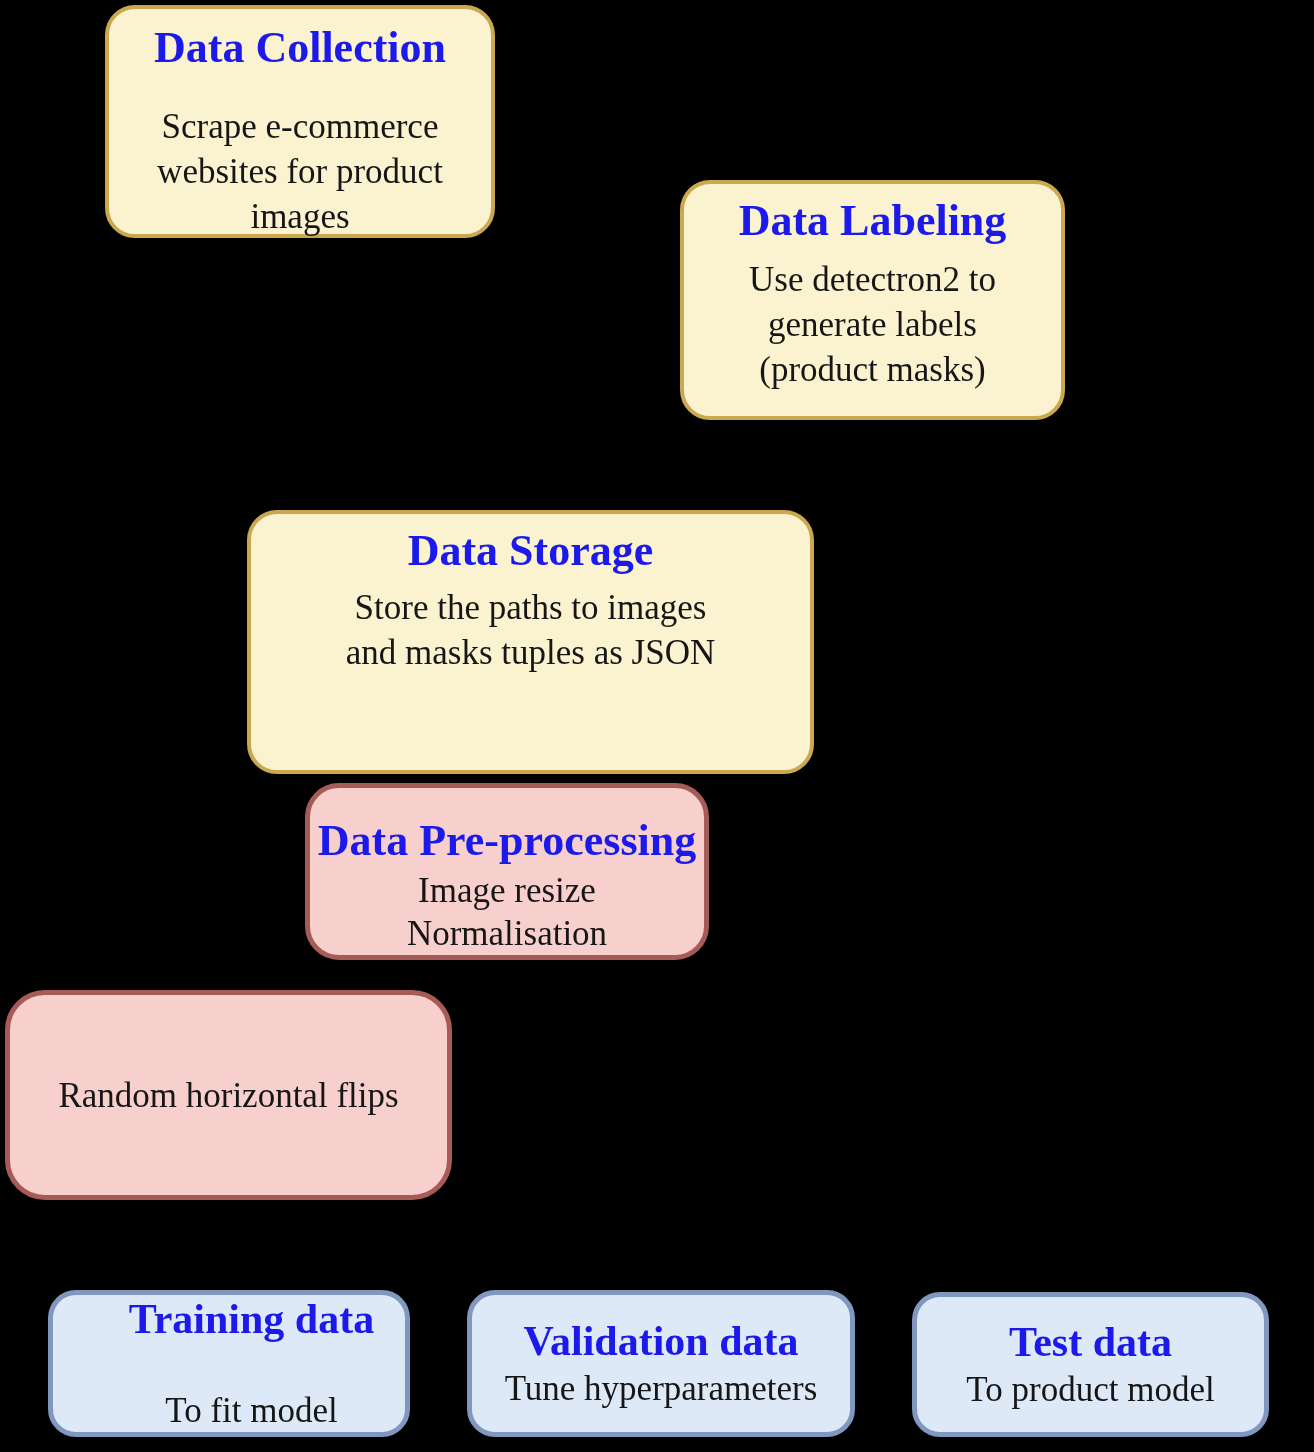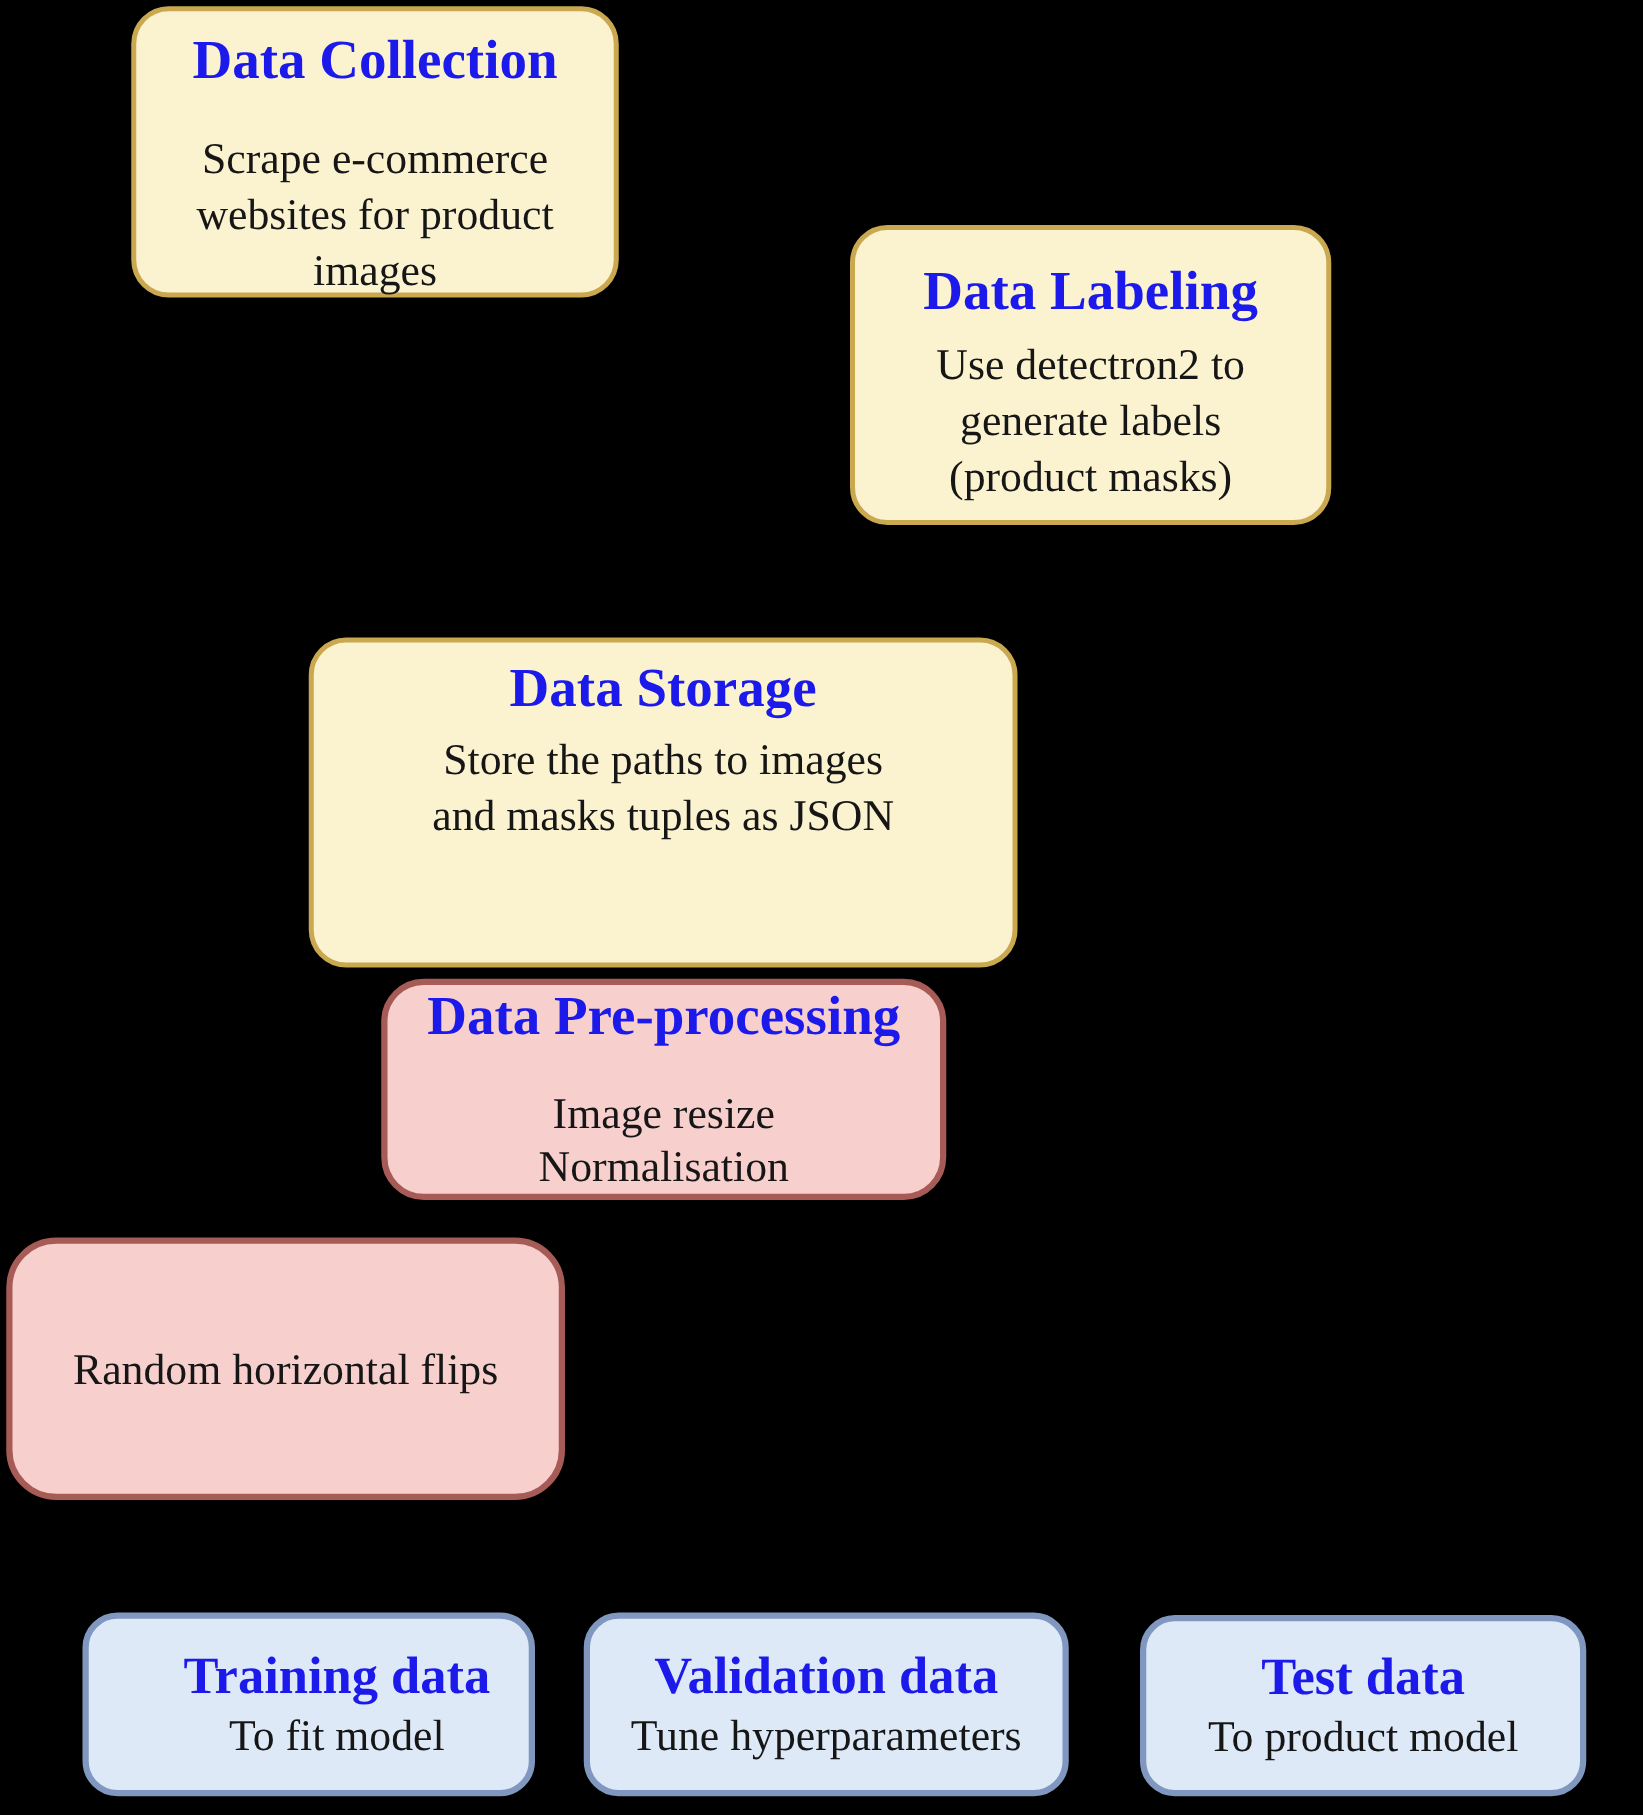--- a/index.html
+++ b/index.html
@@ -25,29 +25,29 @@
   .node .line{white-space:nowrap;}
 
   
   .yellow{background:var(--yellow-fill,#FBF2D0);border:4px solid var(--yellow-border,#C9A850);}
   .pink{background:var(--pink-fill,#F7D0CE);border:5px solid var(--pink-border,#A65B57);}
   .blue{background:var(--blue-fill,#DEE9F8);border:5px solid var(--blue-border,#8098C0);}
 
   
   .n1{left:105px;top:5px;width:390px;height:233px;border-radius:30px;justify-content:flex-start;padding-top:14px;}
   .n1 .title{font-size:44px;margin-bottom:30px;}
-  .n2{left:680px;top:180px;width:385px;height:240px;border-radius:30px;justify-content:flex-start;padding-top:24px;}
+  .n2{left:680px;top:180px;width:385px;height:240px;border-radius:30px;justify-content:flex-start;padding-top:12px;}
   .n2 .title{font-size:44px;margin-bottom:10px;}
   .n3{left:247px;top:510px;width:567px;height:264px;border-radius:30px;justify-content:flex-start;padding-top:12px;}
   .n3 .title{font-size:44px;margin-bottom:8px;}
-  .n4{left:305px;top:783px;width:452px;height:177px;border-radius:34px;justify-content:space-between;}
+  .n4{left:305px;top:783px;width:404px;height:177px;border-radius:34px;justify-content:flex-end;}
   .n4 .title{font-size:44px;margin-bottom:2px;}
   .n5{left:5px;top:990px;width:447px;height:210px;border-radius:40px;justify-content:center;}
   .n5 .title{font-size:45px;margin-bottom:2px;}
-  .n6{left:66px;top:1290px;width:362px;height:147px;border-radius:28px;justify-content:center;padding-left:45px;}
+  .n6{left:48px;top:1290px;width:362px;height:147px;border-radius:28px;justify-content:space-between;padding-left:45px;}
   .n7{left:467px;top:1290px;width:388px;height:147px;border-radius:28px;justify-content:center;}
   .n8{left:912px;top:1292px;width:357px;height:145px;border-radius:28px;justify-content:center;}
   .n6 .title,.n7 .title,.n8 .title{font-size:42px;margin-bottom:2px;}
 
   .body{font-size:35px;line-height:45px;}
   .n4 .body,.n5 .body{line-height:43px;}
   .n6 .body,.n7 .body,.n8 .body{font-size:35px;line-height:42px;}
 </style>
 </head>
 <body>

